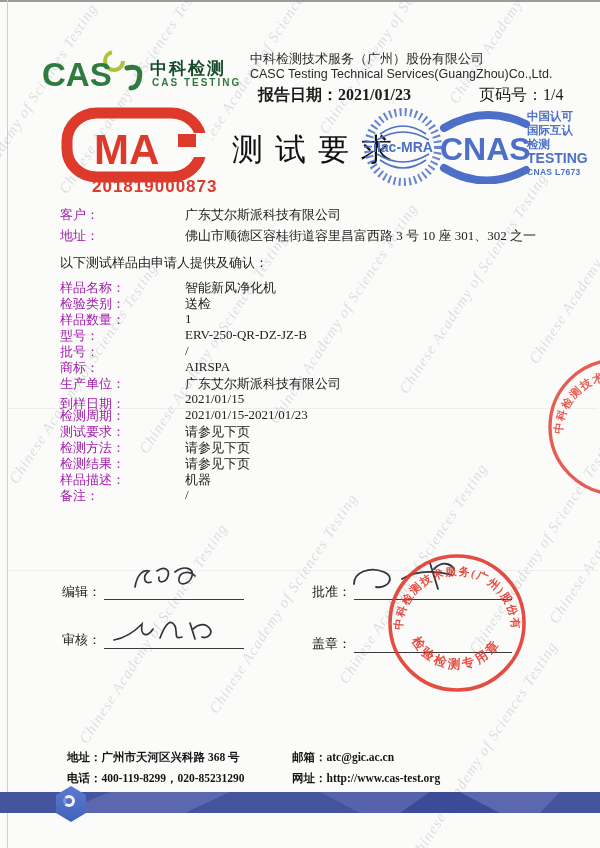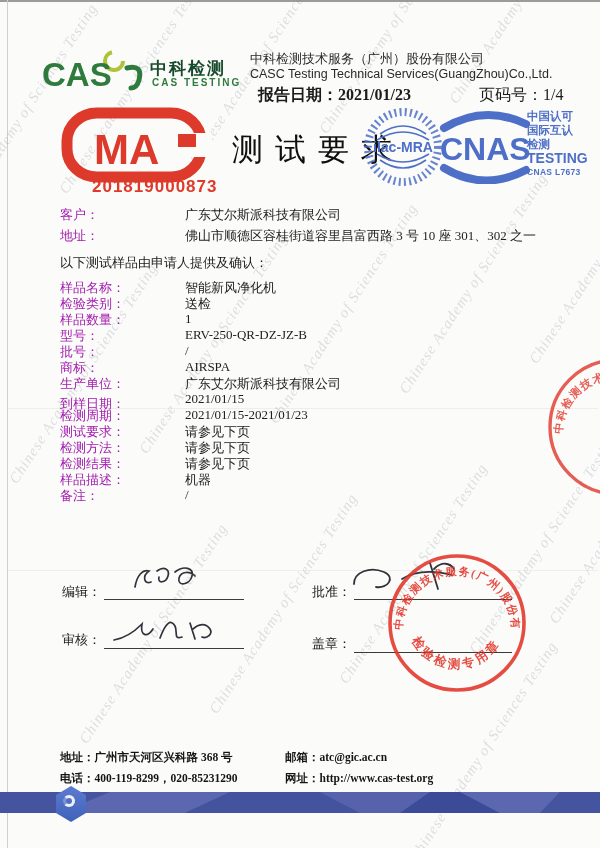--- a/index.html
+++ b/index.html
@@ -37,21 +37,21 @@
   
   .lbl { position:absolute; left:60px; font-size:13px; color:#a21caf; }
   .val { position:absolute; left:185px; font-size:13px; color:#1c1c1c; }
   .notice { left:60px; top:254px; font-size:13px; }
 
   
   .sig-lbl { position:absolute; font-size:13px; font-weight:normal; }
   .sig-line { position:absolute; height:1px; background:#3a3a3a; }
 
   
-  .ft { position:absolute; font-size:11.5px; font-weight:bold; color:#151515; }
+  .ft { position:absolute; font-size:11.5px; font-weight:bold; color:#151515;margin-left:7px; }
   .banner { left:0; top:792px; width:600px; height:21px; background:#4f5ea9; }
   .hexbadge { left:56px; top:786px; width:30px; height:36px; z-index:3;
       background:linear-gradient(#5d7bd0,#3f62b8);
       clip-path:polygon(50% 0,100% 25%,100% 75%,50% 100%,0 75%,0 25%); }
   .hexbadge .ring { position:absolute; left:7px; top:9px; width:12px; height:12px;
       border:3px solid rgba(255,255,255,0.9); border-left-color:rgba(255,255,255,0.25); border-radius:50%; }
   .stamp-svg { z-index:2; }
 </style>
 </head>
 <body>

